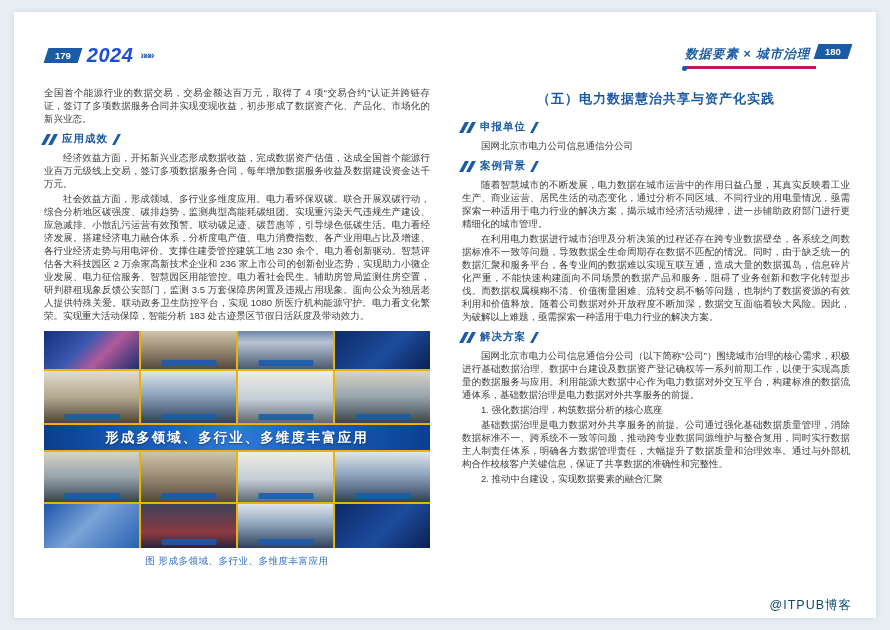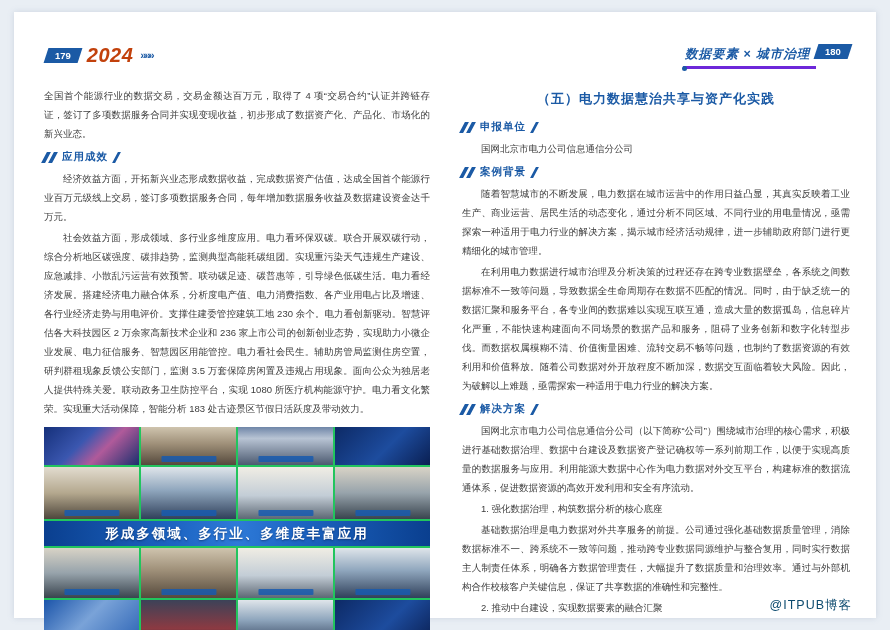--- a/index.html
+++ b/index.html
@@ -16,51 +16,51 @@
     box-shadow:0 0 6px rgba(120,140,170,.25);
   }
   
   .hdr-left { position:absolute; left:32px; top:34px; display:flex; align-items:center; gap:7px; }
   .badge {
     background:#1b5aa5; color:#fff; font-size:9.5px; font-weight:bold;
     padding:2px 9px; transform:skewX(-18deg); line-height:11px;
   }
   .badge > span { display:inline-block; transform:skewX(18deg); }
   .logo2024 {
-    color:#c2410c; font-weight:800; font-style:italic; font-size:20px;
+    color:#1d4ed8; font-weight:800; font-style:italic; font-size:20px;
     letter-spacing:.5px; line-height:18px;
   }
   .chev { color:#1b5aa5; font-weight:bold; font-size:11px; letter-spacing:-2px; }
   .hdr-right { position:absolute; right:26px; top:32px; display:flex; align-items:flex-start; }
   .hdr-right-title {
     color:#1b5aa5; font-weight:800; font-style:italic; font-size:12.5px;
     letter-spacing:1px; padding:2px 6px 3px 2px;
-    border-bottom:3px solid #6d28d9; position:relative;
+    border-bottom:3px solid #be185d; position:relative;
   }
   .hdr-dot { position:absolute; left:-1px; bottom:-5px; width:5px; height:5px; border-radius:50%; background:#1b5aa5; }
   
   .col-left  { position:absolute; left:30px;  top:74px; width:386px; }
   .col-right { position:absolute; left:448px; top:74px; width:388px; }
   .p {
-    font-size:9.5px; line-height:19px; color:#3c3c3c;
+    font-size:9.5px; line-height:13px; color:#3c3c3c;
     text-align:justify; margin:0 0 2px;
   }
   .ind { text-indent:2em; }
   
   .sec-hdr { display:flex; align-items:center; gap:3px; margin:8px 0 6px; height:12px; }
   .sl { width:4px; height:11px; background:#1b5aa5; transform:skewX(-28deg); }
   .sl.thin { width:2.5px; margin-left:4px; }
   .sec-label { color:#1b5aa5; font-weight:bold; font-size:10.5px; letter-spacing:1px; margin-left:4px; }
   .case-title {
     color:#1b5aa5; font-weight:bold; font-size:13px; text-align:center;
     letter-spacing:1px; margin:4px 0 13px;
   }
   
   .figure { margin-top:9px; }
-  .collage { width:100%; background:#22c55e; }
+  .collage { width:100%; background:#eab308; }
   .crow { display:flex; gap:2px; margin-bottom:2px; }
   .tile { flex:1; position:relative; }
   .chip {
     position:absolute; bottom:3px; left:50%; transform:translateX(-50%);
     width:58%; height:6px; background:rgba(24,90,175,.85); border-radius:1px;
   }
   .t1 { background:linear-gradient(135deg,#15307a,#3b57b0 40%,#b05a9a 62%,#1b2f6e); }
   .t2 { background:linear-gradient(180deg,#cfc4ae,#9e8f78 45%,#55493c); }
   .t3 { background:linear-gradient(180deg,#6f86a8,#b8c4d4 30%,#4c5a70); }
   .t4 { background:linear-gradient(135deg,#0d2a66,#1d4c9e 55%,#0a1f52); }
@@ -195,20 +195,20 @@
     </div>
     <p class="p ind">随着智慧城市的不断发展，电力数据在城市运营中的作用日益凸显，其真实反映着工业生产、商业运营、居民生活的动态变化，通过分析不同区域、不同行业的用电量情况，亟需探索一种适用于电力行业的解决方案，揭示城市经济活动规律，进一步辅助政府部门进行更精细化的城市管理。</p>
     <p class="p ind">在利用电力数据进行城市治理及分析决策的过程还存在跨专业数据壁垒，各系统之间数据标准不一致等问题，导致数据全生命周期存在数据不匹配的情况。同时，由于缺乏统一的数据汇聚和服务平台，各专业间的数据难以实现互联互通，造成大量的数据孤岛，信息碎片化严重，不能快速构建面向不同场景的数据产品和服务，阻碍了业务创新和数字化转型步伐。而数据权属模糊不清、价值衡量困难、流转交易不畅等问题，也制约了数据资源的有效利用和价值释放。随着公司数据对外开放程度不断加深，数据交互面临着较大风险。因此，为破解以上难题，亟需探索一种适用于电力行业的解决方案。</p>
 
     <div class="sec-hdr">
       <div class="sl"></div>
       <div class="sl"></div>
       <span class="sec-label">解决方案</span>
       <div class="sl thin"></div>
     </div>
-    <p class="p ind">国网北京市电力公司信息通信分公司（以下简称“公司”）围绕城市治理的核心需求，积极进行基础数据治理、数据中台建设及数据资产登记确权等一系列前期工作，以便于实现高质量的数据服务与应用。利用能源大数据中心作为电力数据对外交互平台，构建标准的数据流通体系，促进数据资源的高效开发利用和安全有序流动。</p>
+    <p class="p ind">国网北京市电力公司信息通信分公司（以下简称“公司”）围绕城市治理的核心需求，积极进行基础数据治理、数据中台建设及数据资产登记确权等一系列前期工作，以便于实现高质量的数据服务与应用。利用能源大数据中心作为电力数据对外交互平台，构建标准的数据流通体系，基础数据治理是电力数据对外共享服务的前提。</p>
     <p class="p ind">1. 强化数据治理，构筑数据分析的核心底座</p>
     <p class="p ind">基础数据治理是电力数据对外共享服务的前提。公司通过强化基础数据质量管理，消除数据标准不一、跨系统不一致等问题，推动跨专业数据同源维护与整合复用，同时实行数据主人制责任体系，明确各方数据管理责任，大幅提升了数据质量和治理效率。通过与外部机构合作校核客户关键信息，保证了共享数据的准确性和完整性。</p>
     <p class="p ind">2. 推动中台建设，实现数据要素的融合汇聚</p>
   </div>
 
   <div class="watermark">@ITPUB博客</div>
 </div>
 
 </body></html>

